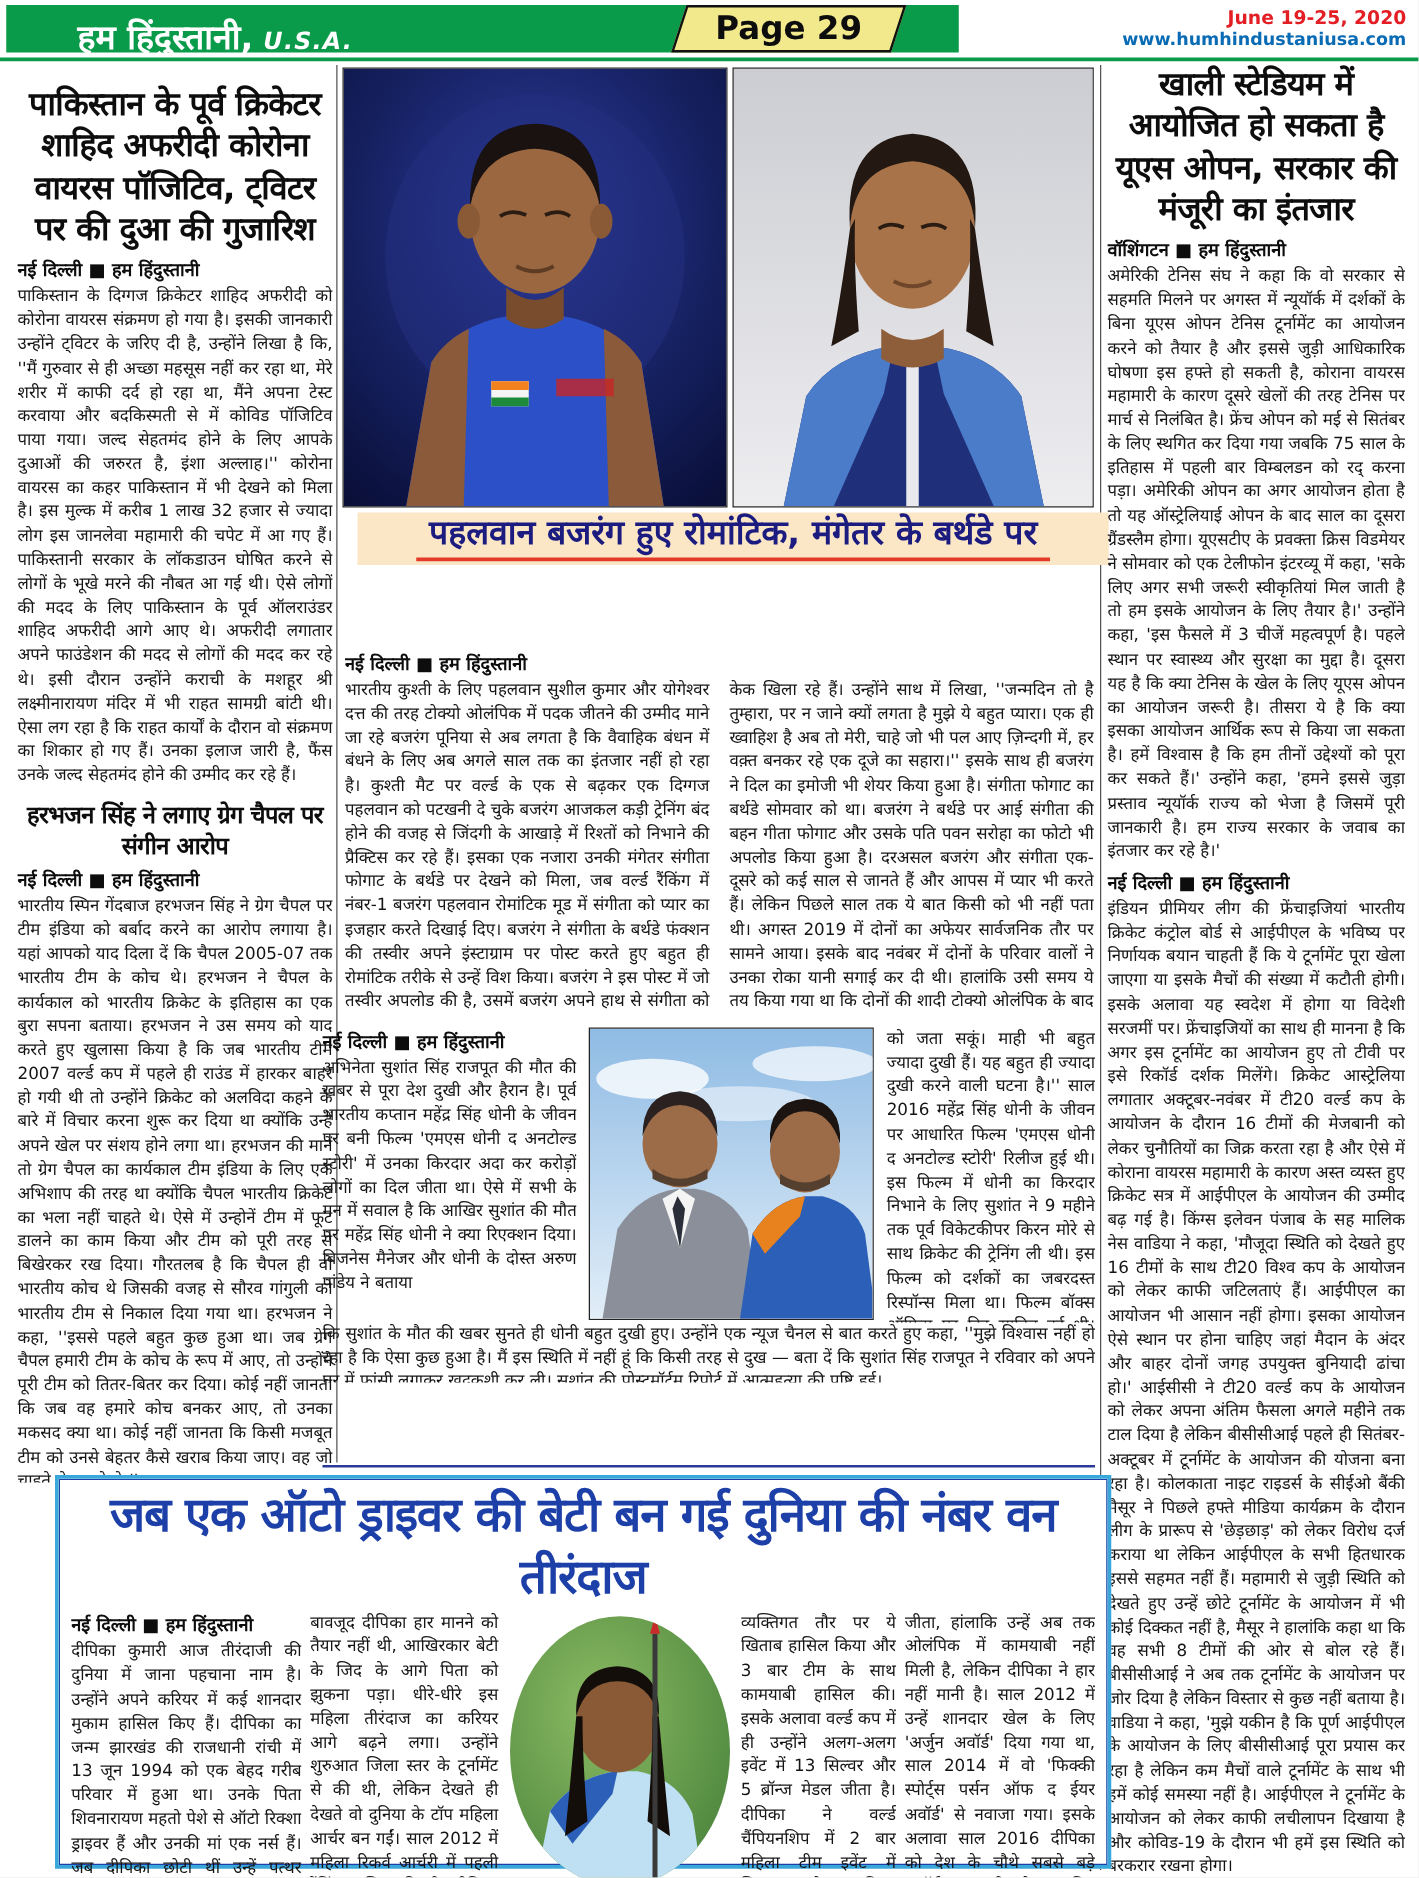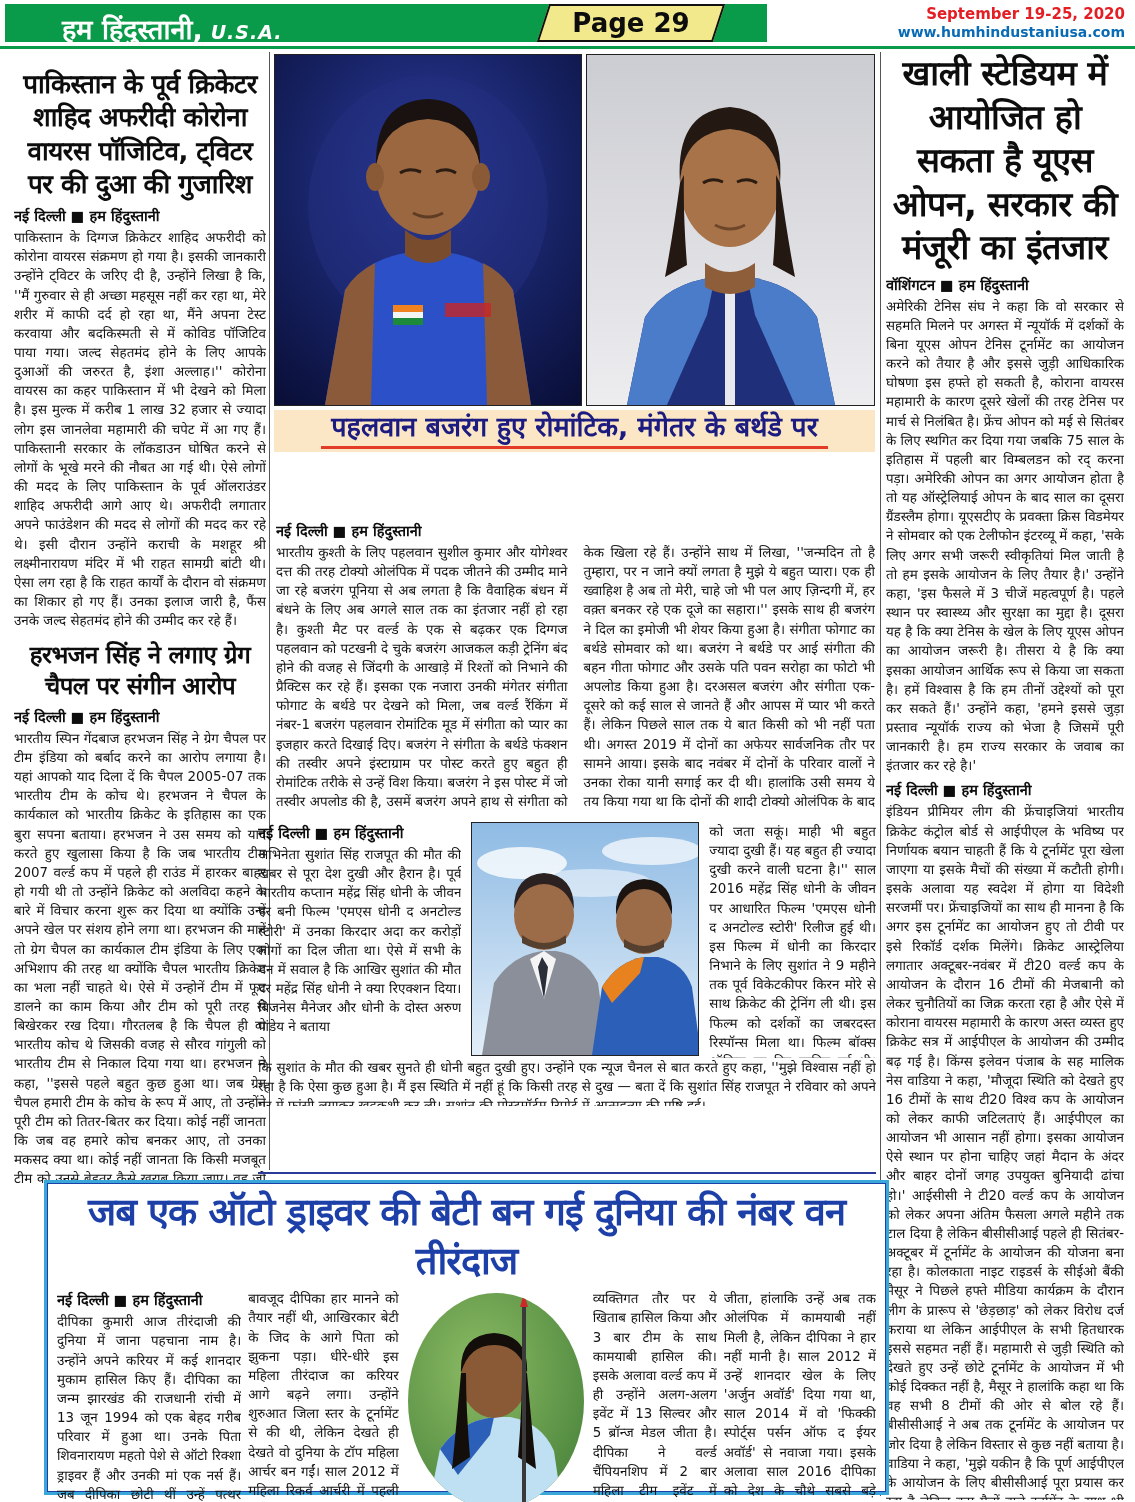--- a/index.html
+++ b/index.html
@@ -16,35 +16,35 @@
   .topurl{position:absolute;right:10px;top:24px;color:#0a6bb5;font-size:14px;font-weight:bold;text-align:right;}
   .greenrule{position:absolute;left:0;top:46px;width:1135px;height:3px;background:#0a9b4a;}
   
   .h-black{font-weight:bold;text-align:center;color:#0d0d0d;line-height:1.28;letter-spacing:-0.5px;}
   .byline{font-weight:bold;text-align:left;font-size:14.5px;margin:4px 0 3px 0;color:#0d0d0d;}
   .bodytxt{font-size:13.4px;line-height:1.43;text-align:justify;color:#141414;}
   .vrule{position:absolute;width:1px;background:#555;}
   
   .col-left{position:absolute;left:14px;top:68px;width:252px;height:1118px;overflow:hidden;}
   .col-left .hl1{font-size:26px;}
-  .col-left .hl2{font-size:24px;margin-top:10px;}
+  .col-left .hl2{font-size:19px;margin-top:10px;}
   
   .photoA{position:absolute;left:274px;top:54px;width:308px;height:352px;border:1px solid #222;box-sizing:border-box;}
   .photoB{position:absolute;left:586px;top:54px;width:289px;height:352px;border:1px solid #222;box-sizing:border-box;}
   
-  .kicker{position:absolute;left:274px;top:410px;width:601px;height:42px;background:#fbe7c6;text-align:center;}
+  .kicker{position:absolute;left:286px;top:410px;width:601px;height:42px;background:#fbe7c6;text-align:center;}
   .kicker span{display:inline-block;color:#1b1b80;font-size:27px;font-weight:bold;
                border-bottom:3px solid #e43b28;padding:1px 10px 3px;line-height:1.2;}
   .bigred{position:absolute;left:274px;top:452px;width:601px;text-align:center;color:#ee3a21;
           font-size:57px;font-weight:bold;line-height:1.0;letter-spacing:-1px;}
   .center-body{position:absolute;left:276px;top:516px;width:599px;height:294px;overflow:hidden;}
   .center-cols{column-count:2;column-gap:16px;height:270px;}
   
   .col-right{position:absolute;left:886px;top:52px;width:238px;height:1448px;overflow:hidden;}
-  .col-right .hl{font-size:34px;}
+  .col-right .hl{font-size:26px;}
   .col-right .hl2{font-size:27px;margin-top:12px;}
   
   .dhoni{position:absolute;left:258px;top:818px;width:618px;height:356px;border-bottom:2px solid #2b3a9a;box-sizing:border-box;}
   .dhoni .hl{font-size:44px;color:#232a8f;letter-spacing:-1px;}
   .dhoni-row{display:flex;gap:10px;margin-top:4px;}
   .dhoni-left{width:205px;height:236px;overflow:hidden;}
   .dhoni-photo{width:228px;height:234px;border:1px solid #222;box-sizing:border-box;flex:none;}
   .dhoni-right{width:168px;height:236px;overflow:hidden;}
   .dhoni-bottom{margin-top:4px;height:48px;overflow:hidden;}
   
@@ -65,21 +65,21 @@
 <div class="page">
 
   <div class="greenbar">
     <div class="masthead">
       <span>हम हिंदुस्तानी,</span><span class="usa">U.S.A.</span>
     </div>
     <div class="pagebox">
       <span>Page 29</span>
     </div>
   </div>
-  <div class="topdate">September 19-25, 2020</div>
+  <div class="topdate">June 19-25, 2020</div>
   <div class="topurl">www.humhindustaniusa.com</div>
   <div class="greenrule"></div>
 
   <div class="vrule" style="left:269px;top:52px;height:1118px;"></div>
   <div class="vrule" style="left:880px;top:52px;height:1444px;"></div>
 
   <div class="col-left">
     <div class="h-black hl1">पाकिस्तान के पूर्व क्रिकेटर शाहिद अफरीदी कोरोना वायरस पॉजिटिव, ट्विटर पर की दुआ की गुजारिश</div>
     <div class="byline">नई दिल्ली ■ हम हिंदुस्तानी</div>
     <p class="bodytxt" style="margin:2px 0 0 0;">पाकिस्तान के दिग्गज क्रिकेटर शाहिद अफरीदी को कोरोना वायरस संक्रमण हो गया है। इसकी जानकारी उन्होंने ट्विटर के जरिए दी है, उन्होंने लिखा है कि, ''मैं गुरुवार से ही अच्छा महसूस नहीं कर रहा था, मेरे शरीर में काफी दर्द हो रहा था, मैंने अपना टेस्ट करवाया और बदकिस्मती से में कोविड पॉजिटिव पाया गया। जल्द सेहतमंद होने के लिए आपके दुआओं की जरुरत है, इंशा अल्लाह।'' कोरोना वायरस का कहर पाकिस्तान में भी देखने को मिला है। इस मुल्क में करीब 1 लाख 32 हजार से ज्यादा लोग इस जानलेवा महामारी की चपेट में आ गए हैं। पाकिस्तानी सरकार के लॉकडाउन घोषित करने से लोगों के भूखे मरने की नौबत आ गई थी। ऐसे लोगों की मदद के लिए पाकिस्तान के पूर्व ऑलराउंडर शाहिद अफरीदी आगे आए थे। अफरीदी लगातार अपने फाउंडेशन की मदद से लोगों की मदद कर रहे थे। इसी दौरान उन्होंने कराची के मशहूर श्री लक्ष्मीनारायण मंदिर में भी राहत सामग्री बांटी थी। ऐसा लग रहा है कि राहत कार्यों के दौरान वो संक्रमण का शिकार हो गए हैं। उनका इलाज जारी है, फैंस उनके जल्द सेहतमंद होने की उम्मीद कर रहे हैं।</p>

